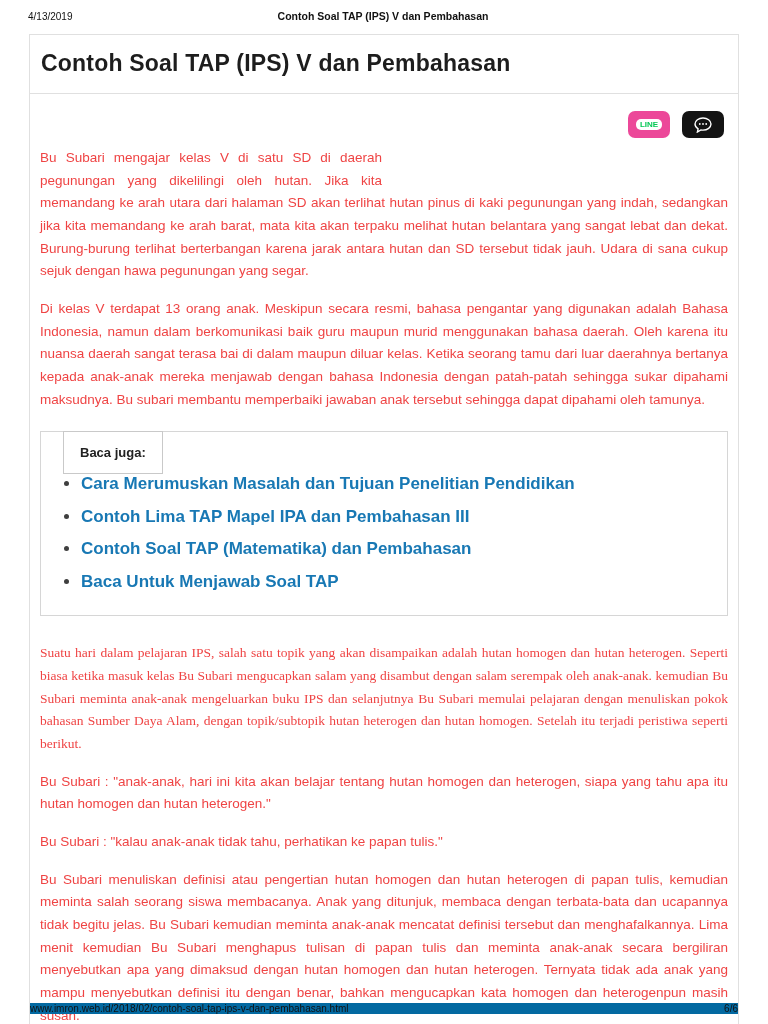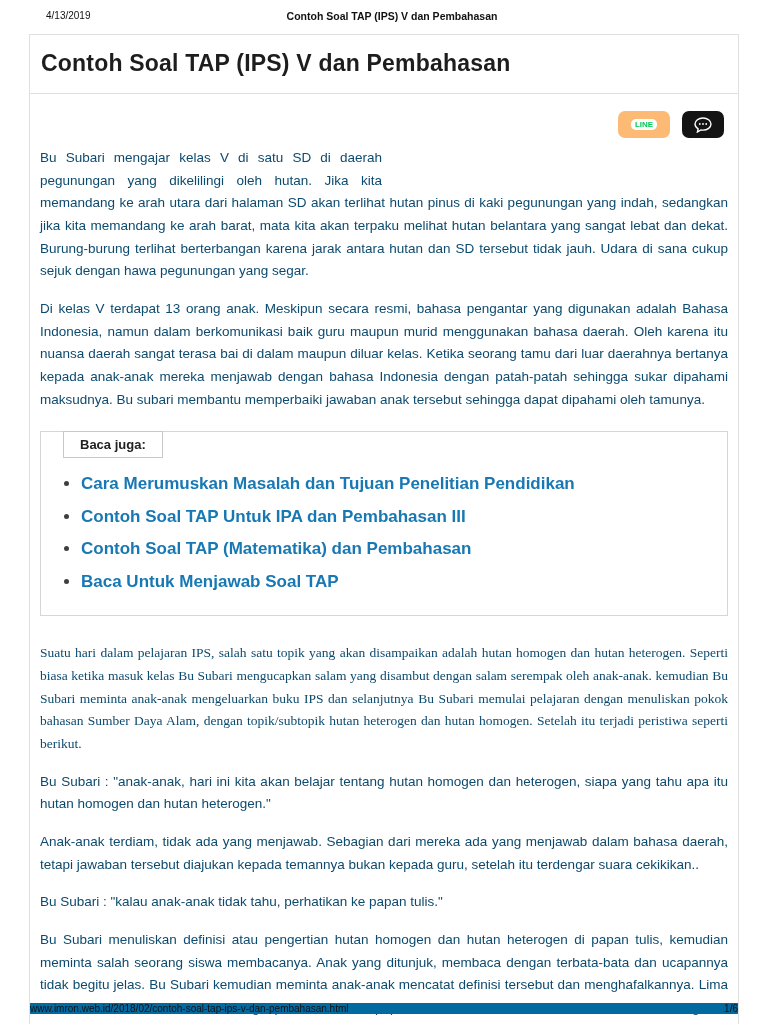--- a/index.html
+++ b/index.html
@@ -6,22 +6,22 @@
   html, body {
     margin: 0; padding: 0;
     width: 768px; height: 1024px;
     background: #ffffff;
     font-family: "Liberation Sans", "DejaVu Sans", sans-serif;
     overflow: hidden;
     position: relative;
   }
   
   .print-header {
-    position: absolute; top: 10px; left: 46px; right: 30px;
-    display: flex; align-items: flex-start;
+    position: absolute; top: 10px; left: 28px; right: 30px;
+    display: flex; align-items: center;
     font-size: 10px; color: #111;
   }
   .print-date { width: 120px; font-weight: normal; }
   .print-title { flex: 1; text-align: center; font-weight: bold; font-size: 10.5px; }
   .print-header-spacer { width: 120px; }
 
   
   .article-card {
     position: absolute; top: 34px; left: 29px; right: 29px;
     border: 1px solid #e0e0e0; border-bottom: none;
@@ -35,56 +35,56 @@
     letter-spacing: 0.2px;
   }
   .content { padding: 0 10px; }
 
   
   .share-row {
     display: flex; justify-content: flex-end; gap: 12px;
     margin: 17px 4px 9px 0;
   }
   .icon-line {
-    width: 52px; height: 27px; border-radius: 7px;
-    background: #fdba74;
+    width: 42px; height: 27px; border-radius: 7px;
+    background: #ec4899;
     display: flex; align-items: center; justify-content: center;
     cursor: pointer;
   }
   .icon-line .line-pill {
     background: #fff; border-radius: 5px;
     padding: 2px 4px 1px;
     color: #06c755; font-size: 8px; font-weight: bold; line-height: 1;
   }
   .icon-bbm {
     width: 42px; height: 27px; border-radius: 7px;
     background: #141414;
     display: flex; align-items: center; justify-content: center;
     cursor: pointer;
   }
 
   
   p.par {
-    font-size: 13.5px; line-height: 1.68; color: #0c4a6e;
+    font-size: 13.5px; line-height: 1.68; color: #ef4444;
     text-align: justify;
     margin: 0 0 15px 0;
   }
   .float-spacer { float: right; width: 346px; height: 42px; }
 
   
   .related-box {
     position: relative;
     border: 1px solid #d6d6d6;
     margin: 20px 0 26px 0;
     padding: 32px 12px 14px 12px;
   }
   .related-label {
     position: absolute; top: -1px; left: 22px;
     background: #fff; border: 1px solid #c9c9c9;
-    padding: 5px 16px;
+    padding: 13px 16px;
     font-size: 13px; font-weight: bold; color: #222;
   }
   .related-list { margin: 0 0 0 28px; padding: 0; list-style: disc; }
   .related-list li { margin: 7px 0; font-size: 17px; line-height: 1.5; }
   .related-list li::marker { color: #3f3f3f; }
   .related-list a {
     color: #1878b4; font-weight: bold; text-decoration: none; cursor: pointer;
   }
   .after-related { margin-top: 26px; font-family: Liberation Serif, serif; }
 
@@ -130,36 +130,35 @@
     </p>
     <p class="par">Di kelas V terdapat 13 orang anak. Meskipun secara resmi, bahasa pengantar yang digunakan adalah Bahasa Indonesia, namun dalam berkomunikasi baik guru maupun murid menggunakan bahasa daerah. Oleh karena itu nuansa daerah sangat terasa bai di dalam maupun diluar kelas. Ketika seorang tamu dari luar daerahnya bertanya kepada anak-anak mereka menjawab dengan bahasa Indonesia dengan patah-patah sehingga sukar dipahami maksudnya. Bu subari membantu memperbaiki jawaban anak tersebut sehingga dapat dipahami oleh tamunya.</p>
 
     <div class="related-box">
       <span class="related-label">Baca juga:</span>
       <ul class="related-list">
         <li>
           <a>Cara Merumuskan Masalah dan Tujuan Penelitian Pendidikan</a>
         </li>
         <li>
-          <a>Contoh Soal TAP Untuk IPA dan Pembahasan III</a>
+          <a>Contoh Lima TAP Mapel IPA dan Pembahasan III</a>
         </li>
         <li>
           <a>Contoh Soal TAP (Matematika) dan Pembahasan</a>
         </li>
         <li>
           <a>Baca Untuk Menjawab Soal TAP</a>
         </li>
       </ul>
     </div>
 
     <p class="par after-related">Suatu hari dalam pelajaran IPS, salah satu topik yang akan disampaikan adalah hutan homogen dan hutan heterogen. Seperti biasa ketika masuk kelas Bu Subari mengucapkan salam yang disambut dengan salam serempak oleh anak-anak. kemudian Bu Subari meminta anak-anak mengeluarkan buku IPS dan selanjutnya Bu Subari memulai pelajaran dengan menuliskan pokok bahasan Sumber Daya Alam, dengan topik/subtopik hutan heterogen dan hutan homogen. Setelah itu terjadi peristiwa seperti berikut.</p>
     <p class="par">Bu Subari : "anak-anak, hari ini kita akan belajar tentang hutan homogen dan heterogen, siapa yang tahu apa itu hutan homogen dan hutan heterogen."</p>
-    <p class="par">Anak-anak terdiam, tidak ada yang menjawab. Sebagian dari mereka ada yang menjawab dalam bahasa daerah, tetapi jawaban tersebut diajukan kepada temannya bukan kepada guru, setelah itu terdengar suara cekikikan..</p>
     <p class="par">Bu Subari : "kalau anak-anak tidak tahu, perhatikan ke papan tulis."</p>
     <p class="par">Bu Subari menuliskan definisi atau pengertian hutan homogen dan hutan heterogen di papan tulis, kemudian meminta salah seorang siswa membacanya. Anak yang ditunjuk, membaca dengan terbata-bata dan ucapannya tidak begitu jelas. Bu Subari kemudian meminta anak-anak mencatat definisi tersebut dan menghafalkannya. Lima menit kemudian Bu Subari menghapus tulisan di papan tulis dan meminta anak-anak secara bergiliran menyebutkan apa yang dimaksud dengan hutan homogen dan hutan heterogen. Ternyata tidak ada anak yang mampu menyebutkan definisi itu dengan benar, bahkan mengucapkan kata homogen dan heterogenpun masih susah.</p>
 
   </div>
 </div>
 
 <div class="print-footer">
   <span>www.imron.web.id/2018/02/contoh-soal-tap-ips-v-dan-pembahasan.html</span>
-  <span>1/6</span>
+  <span>6/6</span>
 </div>
 
 </body></html>

